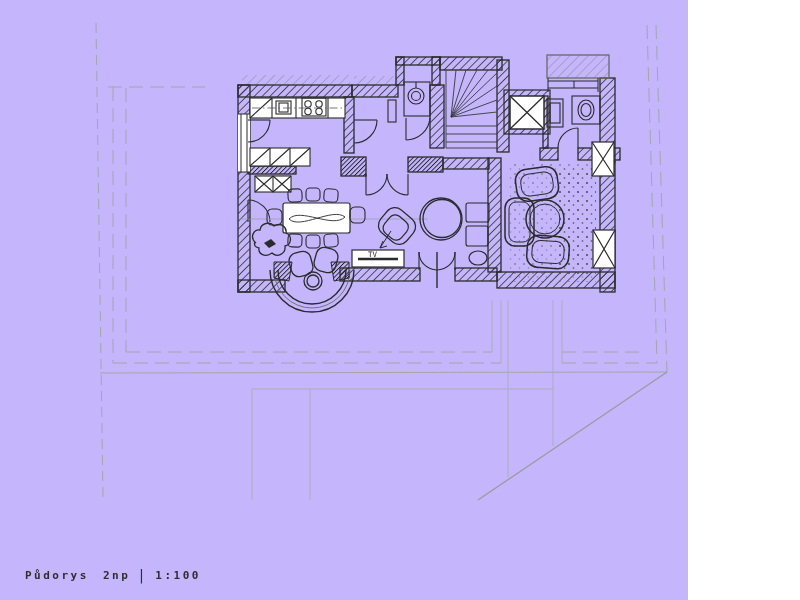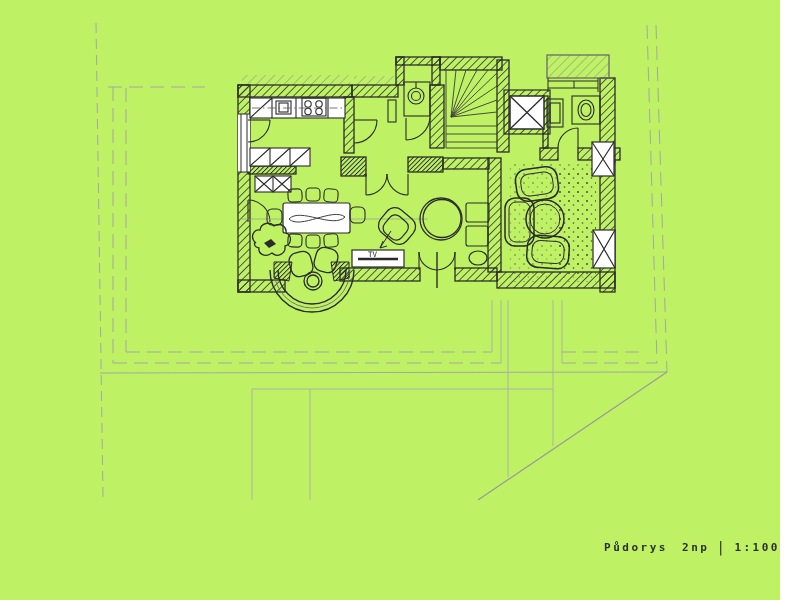--- a/index.html
+++ b/index.html
@@ -1,21 +1,21 @@
 <!DOCTYPE html>
 <html><head>
 <meta charset="utf-8">
 <style>
   html,body{margin:0;padding:0;background:#ffffff;}
-  .sheet{position:relative;width:780px;height:600px;background:#bef264;overflow:hidden;
+  .sheet{position:relative;width:688px;height:600px;background:#c4b5fd;overflow:hidden;
          font-family:"DejaVu Sans",sans-serif;}
   .sheet svg{display:block;position:absolute;left:0;top:0;}
-  .caption{position:absolute;left:0;top:539px;width:100%;text-align:right;
+  .caption{position:absolute;left:0;top:567px;width:100%;text-align:left;
            font-family:"DejaVu Sans Mono",monospace;font-size:11px;letter-spacing:2.5px;
-           word-spacing:5px;color:#2f2f2f;font-weight:bold;}
+           word-spacing:5px;color:#2f2f2f;font-weight:bold;padding-left:25px;}
   .caption .sep{font-size:14px;padding:0 7px;vertical-align:-1px;font-weight:normal;}
 </style>
 </head>
 <body>
 
 <div class="sheet">
 <svg width="800" height="600" viewBox="0 0 800 600">
   <defs>
     <pattern id="hatch" patternUnits="userSpaceOnUse" width="5.5" height="5.5" patternTransform="rotate(45)">
       <line x1="0" y1="0" x2="0" y2="5.5" stroke="#343434" stroke-width="1.6"></line>

